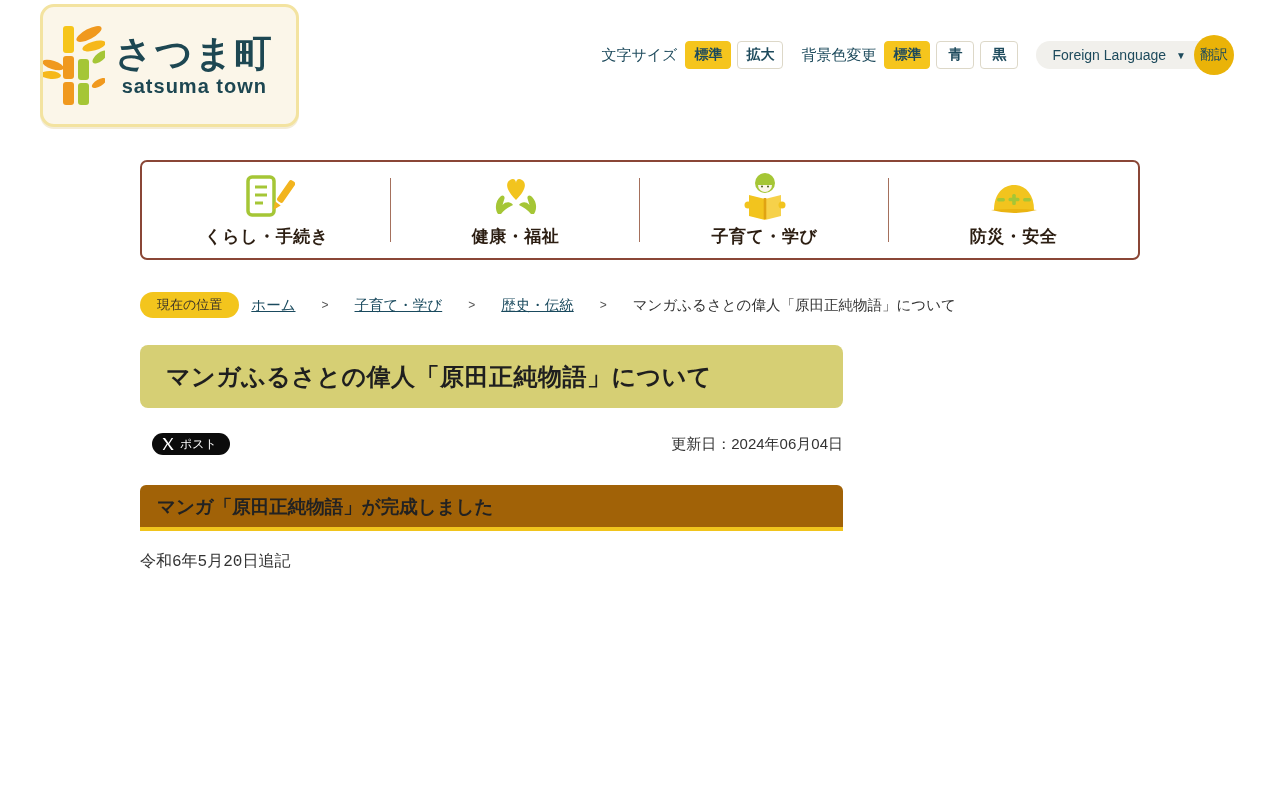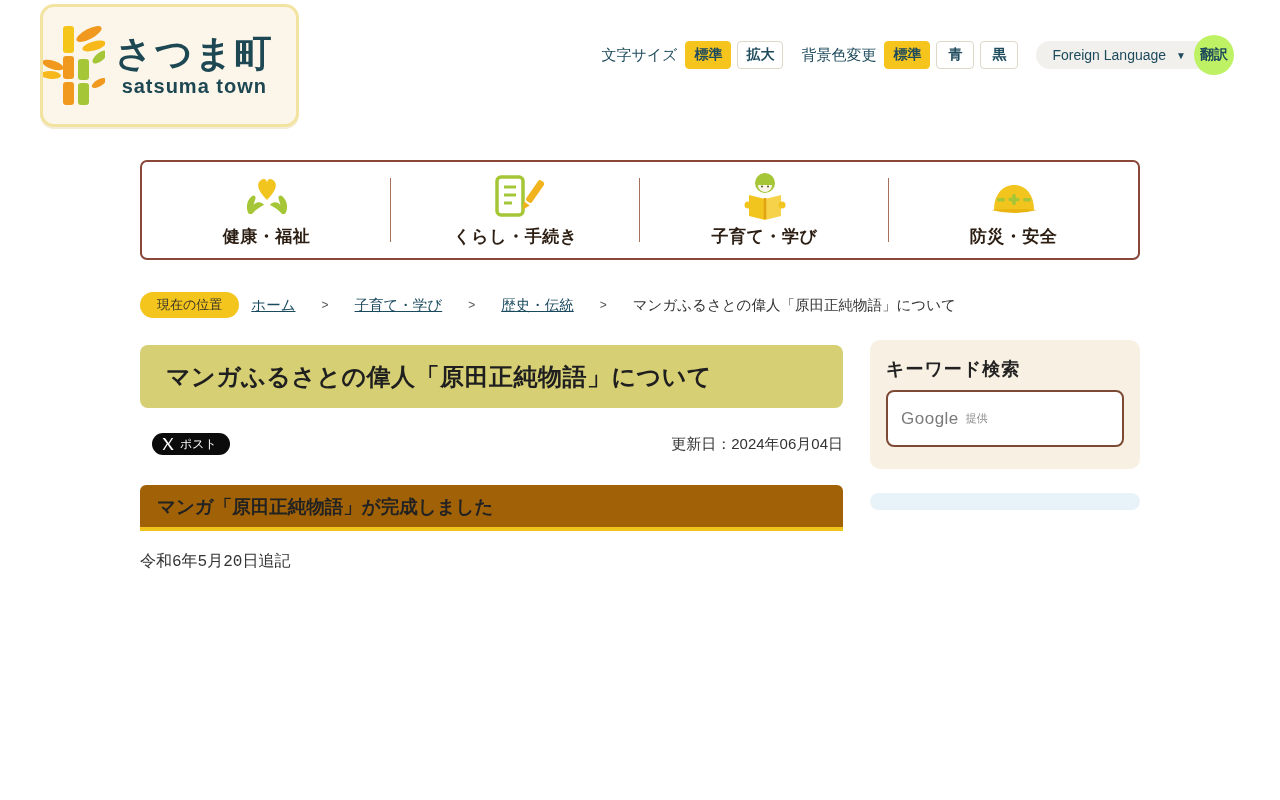--- a/index.html
+++ b/index.html
@@ -25,22 +25,22 @@
     background:#fff; border:1px solid #ddd8c8; border-radius:4px; text-align:center; cursor:pointer;
   }
   .ctl-btn.active { background:#f5c51d; border-color:#f5c51d; }
   .lang-wrap { display:flex; align-items:center; }
   .lang-pill {
     background:#f1f0ec; border-radius:16px; padding:6px 30px 6px 16px; font-size:14px;
     color:#1d4a5c; cursor:pointer; display:flex; align-items:center; gap:10px;
   }
   .lang-caret { font-size:10px; color:#1d4a5c; }
   .translate-btn {
-    width:40px; height:40px; margin-left:-22px; border-radius:50%; background:#bef264;
-    color:#1d4a5c; font-size:14px; font-weight:bold; display:flex; align-items:center; justify-content:center;
+    width:40px; height:40px; margin-left:-22px; border-radius:50%; background:#eab308;
+    color:#1d4a5c; font-size:14px; font-weight:normal; display:flex; align-items:center; justify-content:center;
     cursor:pointer;
   }
 
   
   .main-nav {
     position:absolute; left:140px; top:160px; width:1000px; height:100px;
     background:#fff; border:2px solid #8a4636; border-radius:7px; display:flex;
   }
   .nav-item { flex:1; position:relative; display:flex; flex-direction:column; align-items:center; justify-content:center; gap:5px; cursor:pointer; }
   .nav-item:not(:last-child)::after {
@@ -138,41 +138,41 @@
         <span class="lang-caret">▼</span>
       </span>
       <span class="translate-btn">翻訳</span>
     </span>
   </div>
 
   <nav class="main-nav">
     <div class="nav-item">
       <span class="nav-icon">
         <svg width="56" height="46" viewBox="0 0 56 46">
-          <path d="M28 26 C20 18 16 10 22 6 C26 3.5 28 6.5 28 9 C28 6.5 30 3.5 34 6 C40 10 36 18 28 26 Z" fill="#f2c41e"></path>
-          <path d="M10 40 C6 34 8 26 13 22 C15 20.5 17 22 16.5 24.5 L14.5 31 C18 27 23 28 25 31 C21 33 16 36 13 40 Z" fill="#a5c636"></path>
-          <path d="M46 40 C50 34 48 26 43 22 C41 20.5 39 22 39.5 24.5 L41.5 31 C38 27 33 28 31 31 C35 33 40 36 43 40 Z" fill="#a5c636"></path>
-        </svg>
-      </span>
-      <span class="nav-label">健康・福祉</span>
-    </div>
-    <div class="nav-item">
-      <span class="nav-icon">
-        <svg width="56" height="46" viewBox="0 0 56 46">
           <rect x="9" y="3" width="26" height="38" rx="4" fill="none" stroke="#a5c636" stroke-width="3.5"></rect>
           <line x1="16" y1="13" x2="28" y2="13" stroke="#a5c636" stroke-width="3"></line>
           <line x1="16" y1="21" x2="28" y2="21" stroke="#a5c636" stroke-width="3"></line>
           <line x1="16" y1="29" x2="24" y2="29" stroke="#a5c636" stroke-width="3"></line>
           <g transform="rotate(35 44 22)">
             <rect x="40.5" y="4" width="7" height="25" rx="2.5" fill="#f2b41e"></rect>
             <path d="M40.5 31 l3.5 8 l3.5 -8 z" fill="#f2b41e"></path>
           </g>
         </svg>
       </span>
       <span class="nav-label">くらし・手続き</span>
+    </div>
+    <div class="nav-item">
+      <span class="nav-icon">
+        <svg width="56" height="46" viewBox="0 0 56 46">
+          <path d="M28 26 C20 18 16 10 22 6 C26 3.5 28 6.5 28 9 C28 6.5 30 3.5 34 6 C40 10 36 18 28 26 Z" fill="#f2c41e"></path>
+          <path d="M10 40 C6 34 8 26 13 22 C15 20.5 17 22 16.5 24.5 L14.5 31 C18 27 23 28 25 31 C21 33 16 36 13 40 Z" fill="#a5c636"></path>
+          <path d="M46 40 C50 34 48 26 43 22 C41 20.5 39 22 39.5 24.5 L41.5 31 C38 27 33 28 31 31 C35 33 40 36 43 40 Z" fill="#a5c636"></path>
+        </svg>
+      </span>
+      <span class="nav-label">健康・福祉</span>
     </div>
     <div class="nav-item">
       <span class="nav-icon">
         <svg width="56" height="48" viewBox="0 0 56 48">
           <circle cx="28" cy="11" r="10" fill="#a5c636"></circle>
           <path d="M21 13 a7 7 0 0 0 14 0 z" fill="#fbf6e9"></path>
           <circle cx="25" cy="14.5" r="1" fill="#4a5a20"></circle>
           <circle cx="31" cy="14.5" r="1" fill="#4a5a20"></circle>
           <path d="M28 27 L12 23 L12 44 L28 48 Z" fill="#f2c41e"></path>
           <path d="M28 27 L44 23 L44 44 L28 48 Z" fill="#f6d14a"></path>
@@ -224,24 +224,14 @@
       <span class="updated">更新日：2024年06月04日</span>
     </div>
 
     <h2 class="section-heading">マンガ「原田正純物語」が完成しました</h2>
 
 
     <p class="addendum">令和6年5月20日追記</p>
 
   </div>
 
-  <aside class="sidebar">
-    <div class="search-panel">
-      <div class="search-title">キーワード検索</div>
-      <div class="search-box">
-        <span class="g-logo">Google</span>
-        <span class="g-suffix">提供</span>
-      </div>
-    </div>
-    <div class="blue-pill"></div>
-  </aside>
 
 </div>
 
 </body></html>

